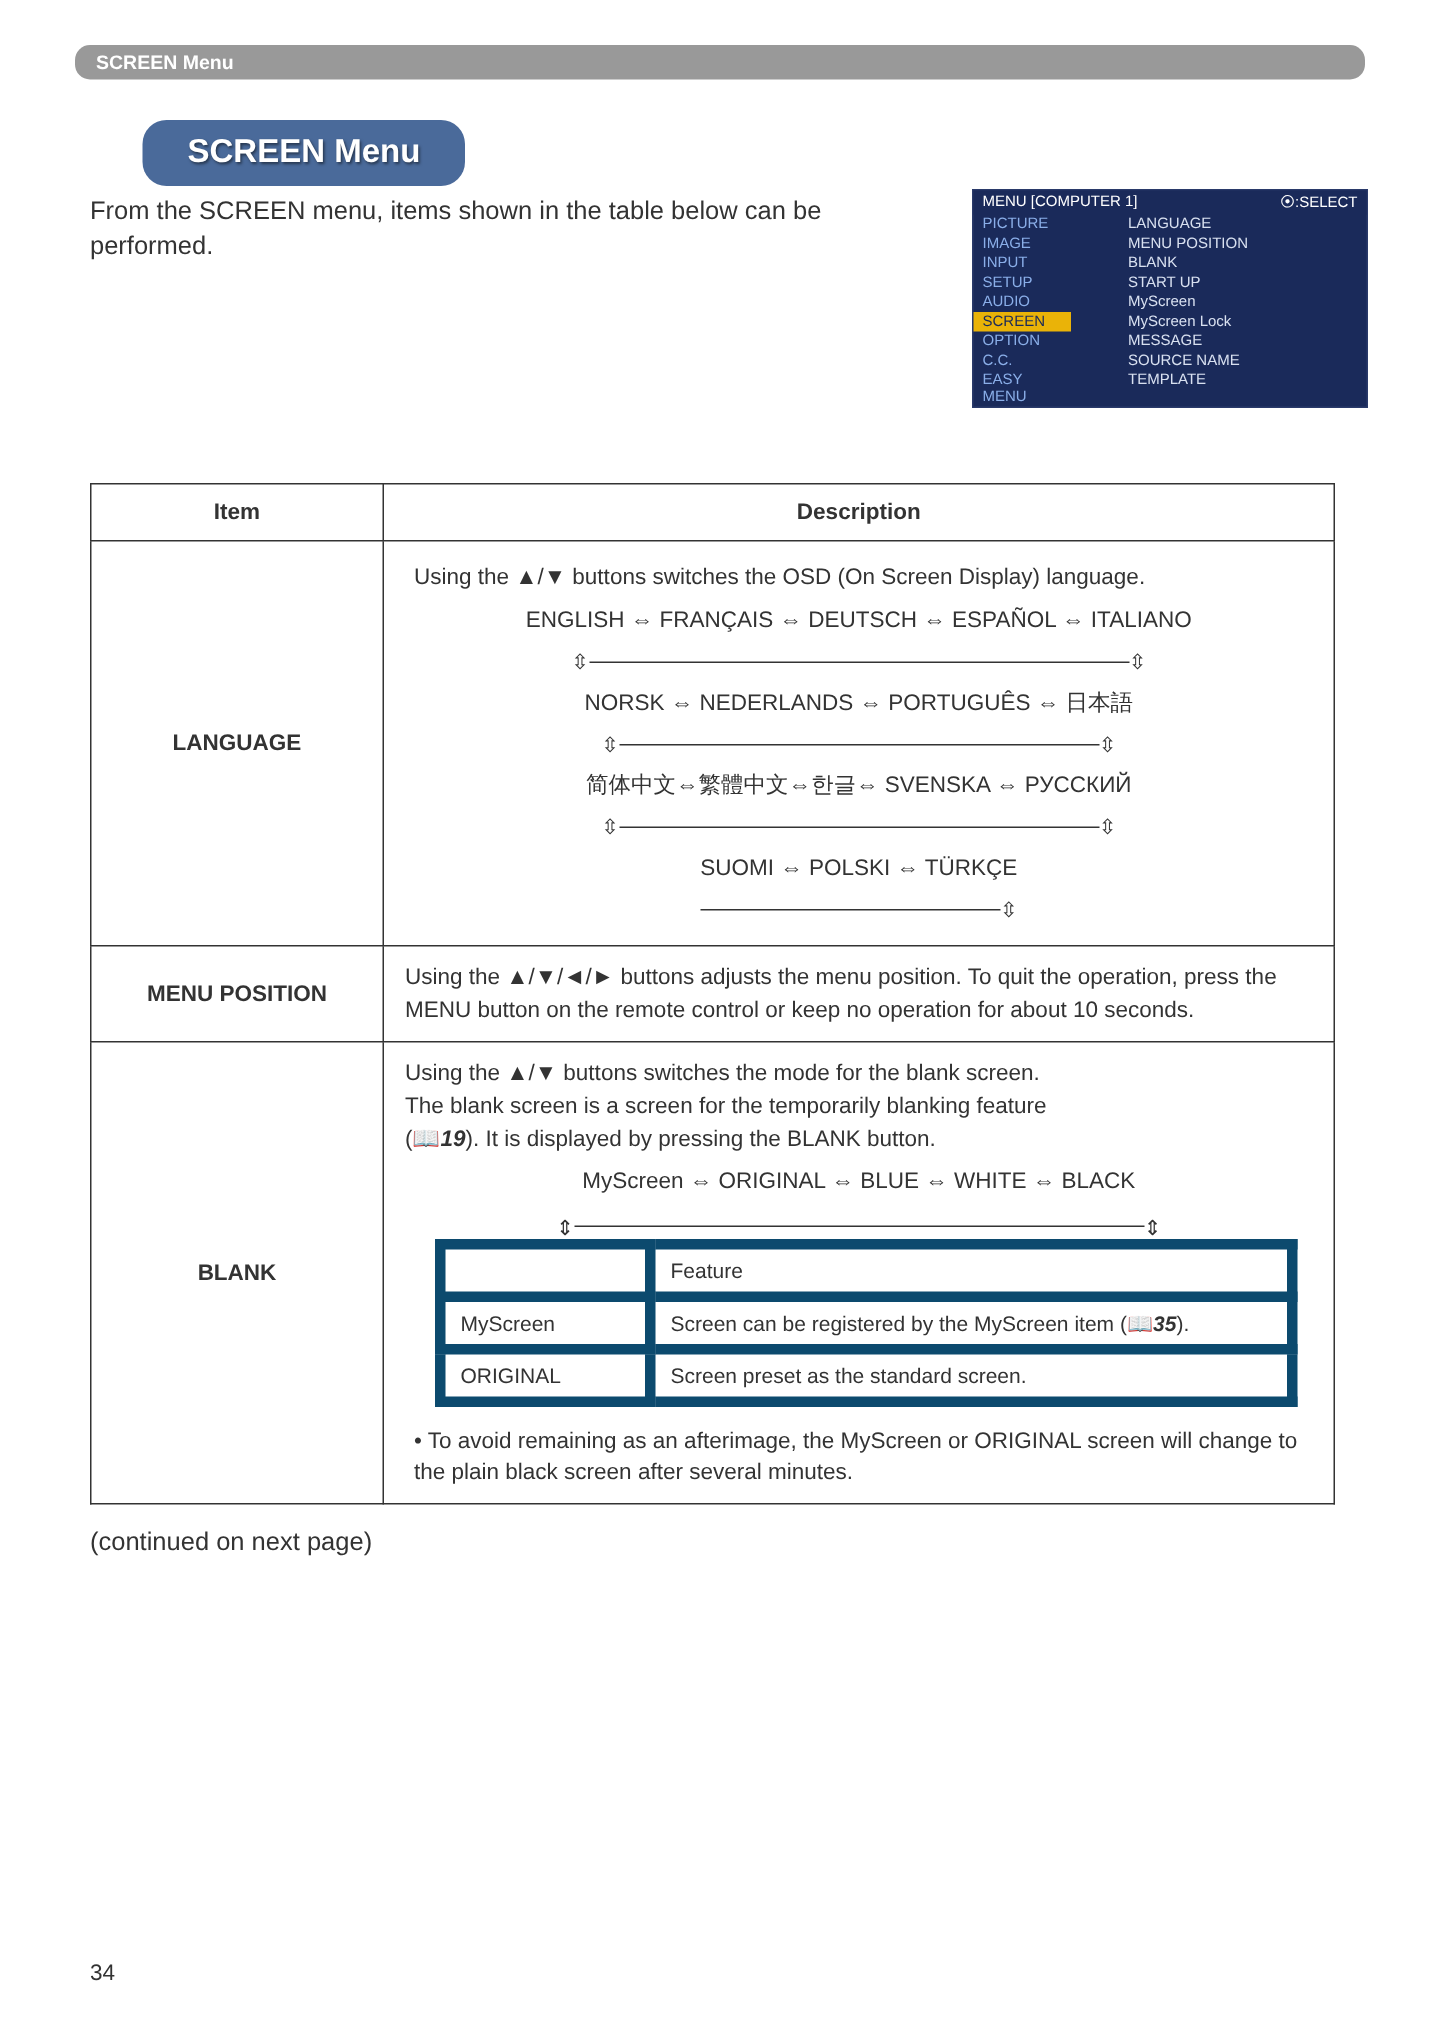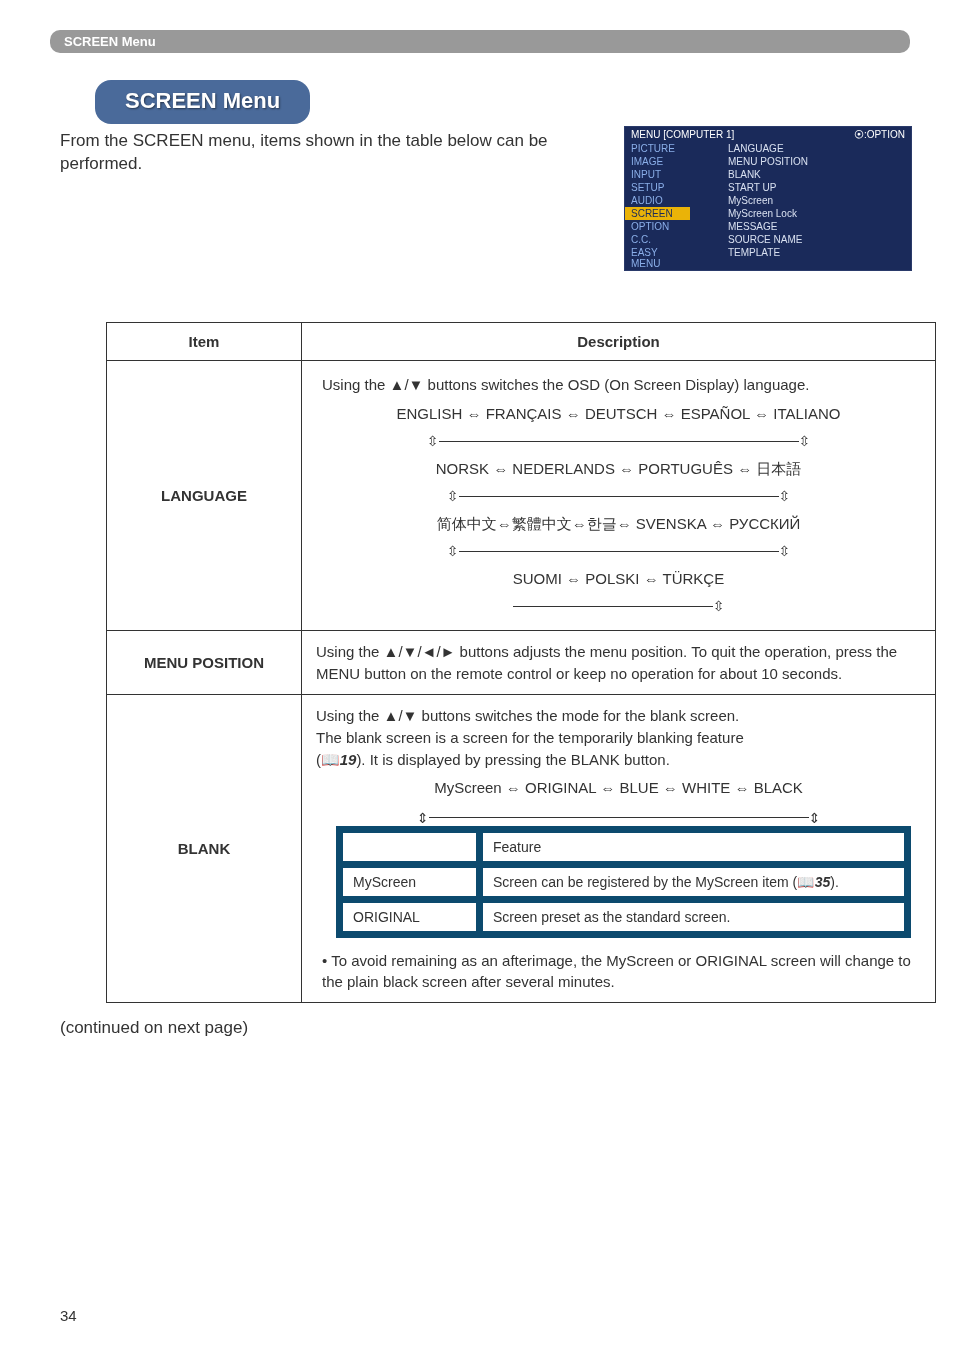--- a/index.html
+++ b/index.html
@@ -37,21 +37,21 @@
     position: absolute;
     top: 130px; left: 60px;
     width: 570px;
     font-size: 17px;
     line-height: 1.35;
   }
   .intro p { margin-bottom: 4px; }
   .osd {
     position: absolute;
     top: 126px; right: 42px;
-    width: 288px;
+    width: 264px;
     background: #1a2a5a;
     color: #fff;
     font-size: 10px;
     border: 1px solid #2a3a6a;
   }
   .osd-header {
     display: flex; justify-content: space-between;
     padding: 2px 6px;
     background: #1a2a5a;
   }
@@ -63,21 +63,20 @@
   .osd-col1 .osd-row { color: #8aaee8; }
   .osd-col1 .active { background: #eab308; color: #1a2a5a; }
   .osd-col2 .osd-row, .osd-col3 .osd-row { color: #d8e0f0; }
   .osd-dot { display:inline-block;width:7px;height:7px;border-radius:50%;background:#d8a818;margin-right:3px;vertical-align:middle;}
   .main-table {
     position: absolute;
     top: 322px; left: 60px;
     width: 830px;
     border-collapse: collapse;
     font-size: 15px;
-    margin-left: 46px;
   }
   .main-table th, .main-table td {
     border: 1px solid #333;
     padding: 10px 14px;
     vertical-align: middle;
   }
   .main-table thead th { text-align: center; font-weight: bold; }
   .main-table .item-col { width: 195px; text-align:center; font-weight:bold; }
   .lang-body { text-align:center; line-height:1.9; padding:18px 10px 26px 10px;}
   .lang-first { text-align:left; padding-left:6px;}
@@ -112,21 +111,21 @@
 
 <div class="title-pill">SCREEN Menu</div>
 
 <div class="intro">
   <p>From the SCREEN menu, items shown in the table below can be performed.</p>
 </div>
 
 <div class="osd">
   <div class="osd-header">
     <span>MENU [COMPUTER 1]</span>
-    <span>⦿:OPTION</span>
+    <span>⦿:SELECT</span>
   </div>
   <div class="osd-body">
     <div class="osd-col1">
       <div class="osd-row">PICTURE</div>
       <div class="osd-row">IMAGE</div>
       <div class="osd-row">INPUT</div>
       <div class="osd-row">SETUP</div>
       <div class="osd-row">AUDIO</div>
       <div class="osd-row active">SCREEN</div>
       <div class="osd-row">OPTION</div>

